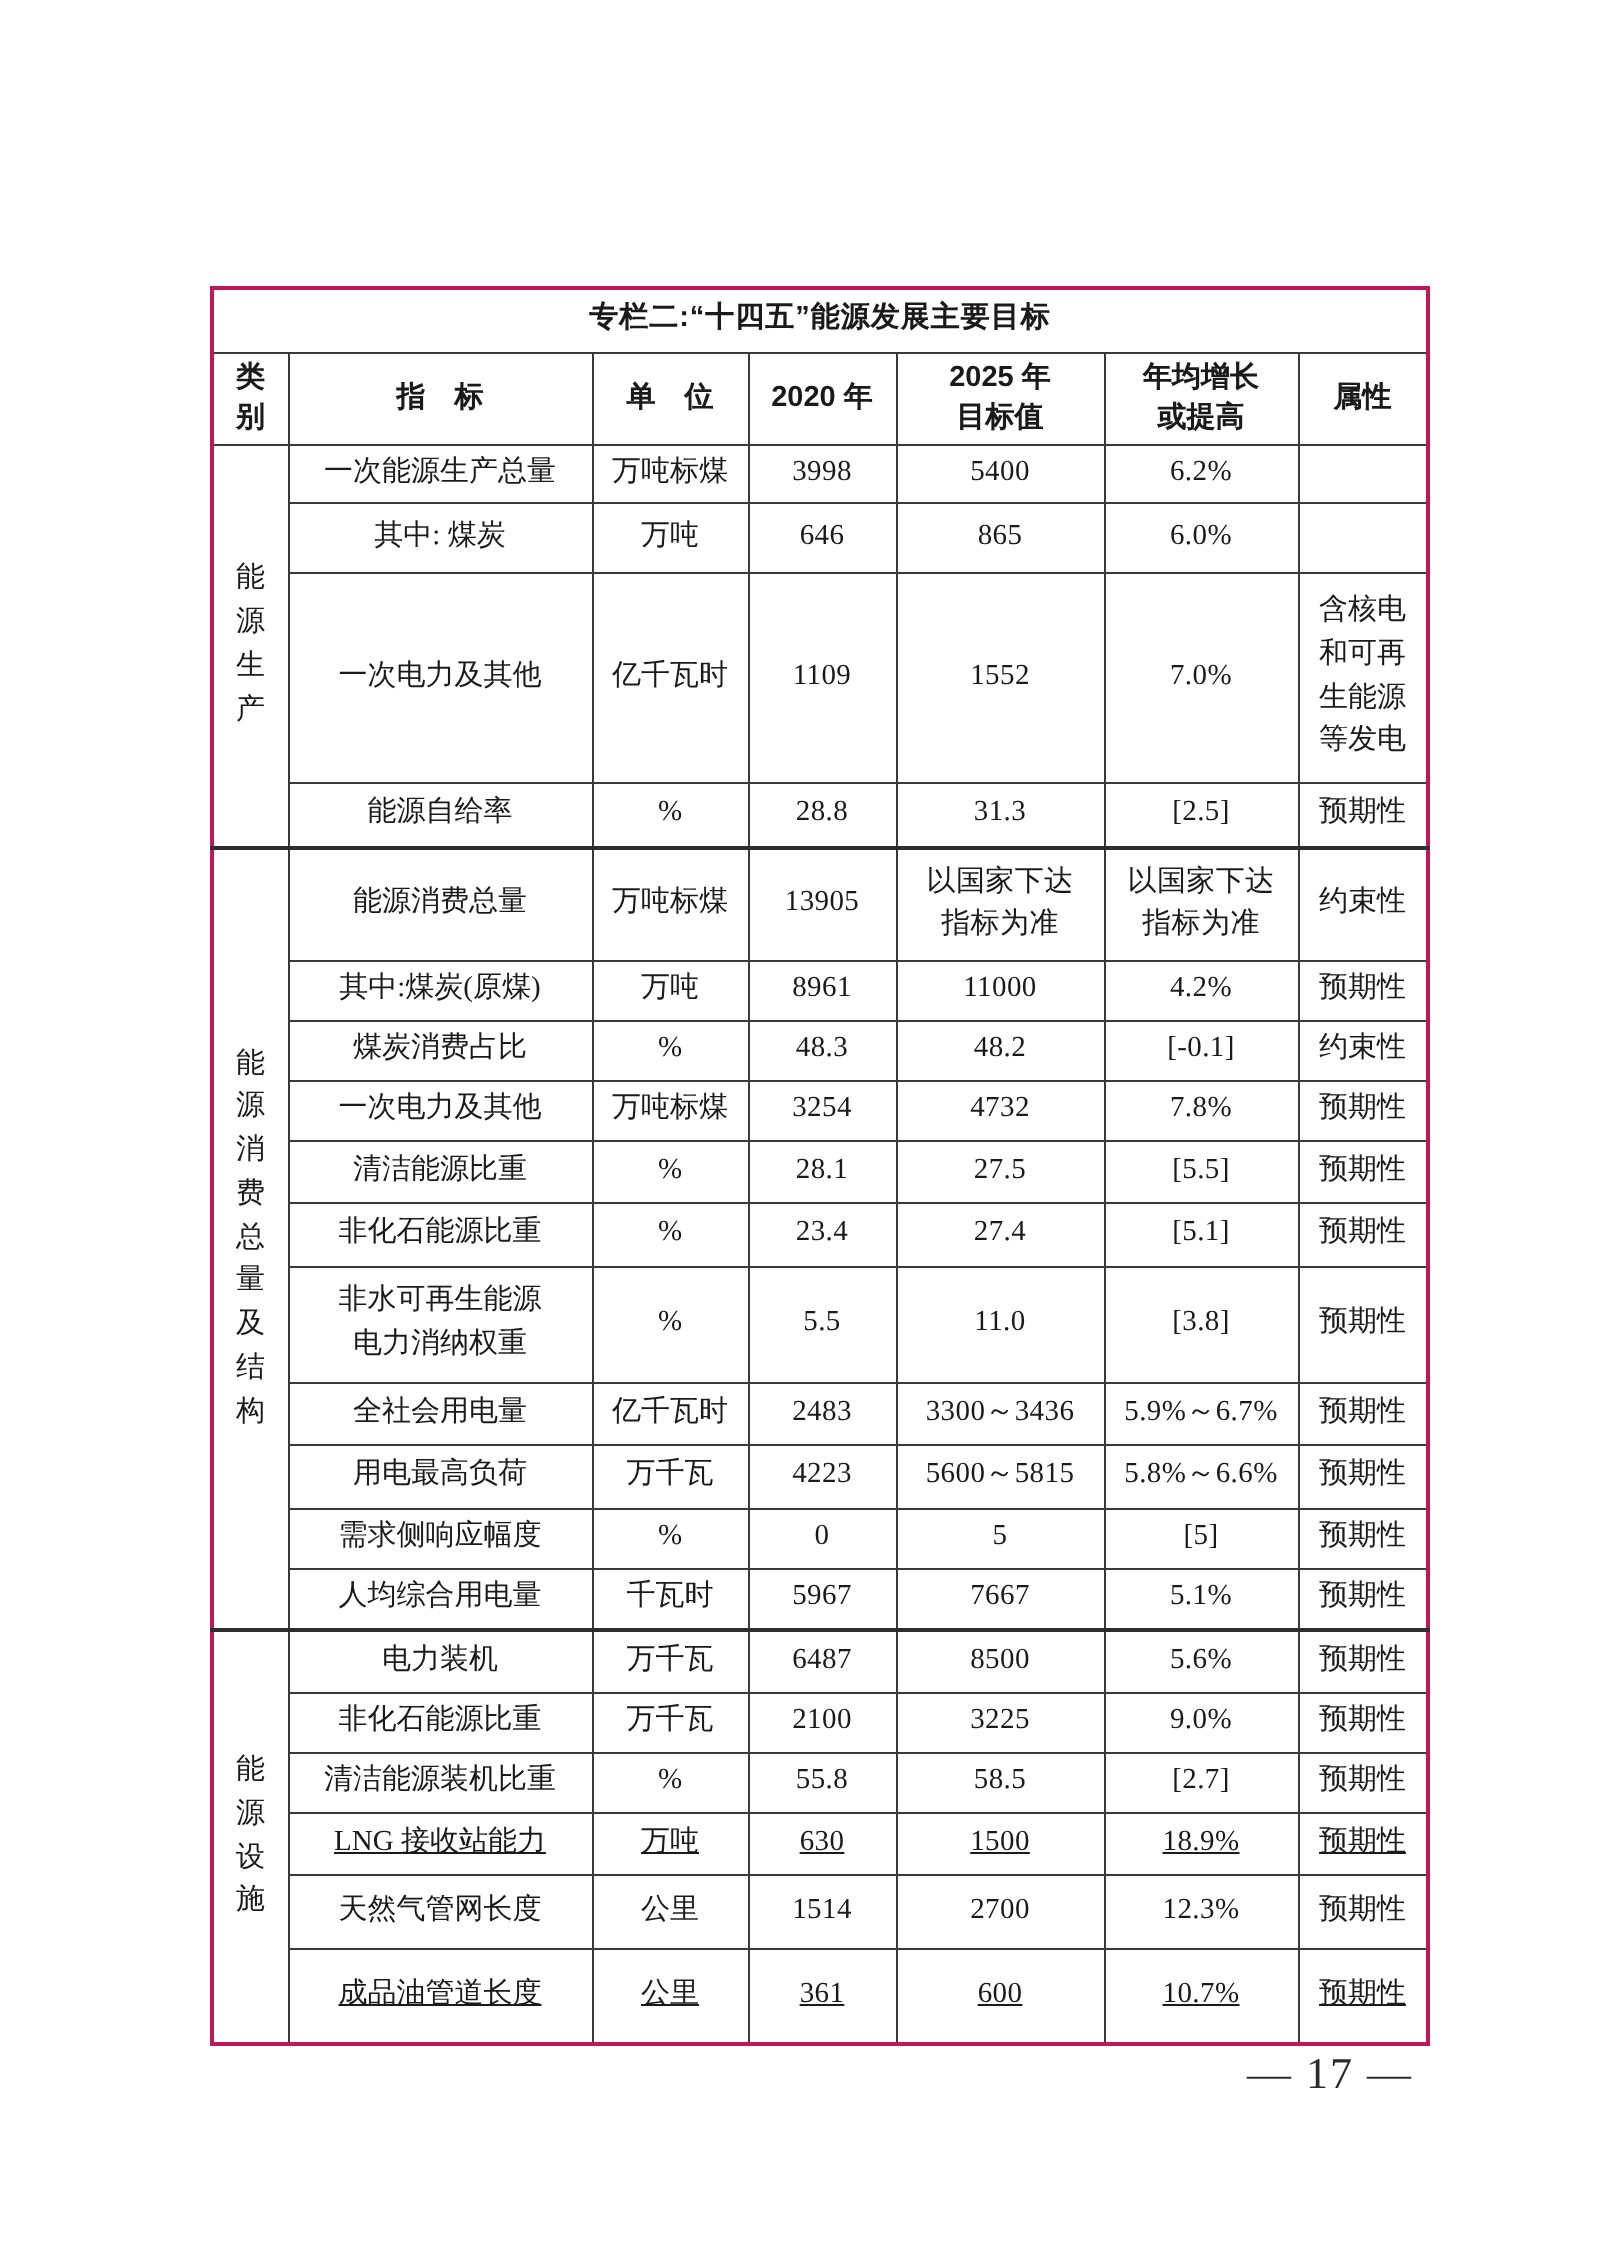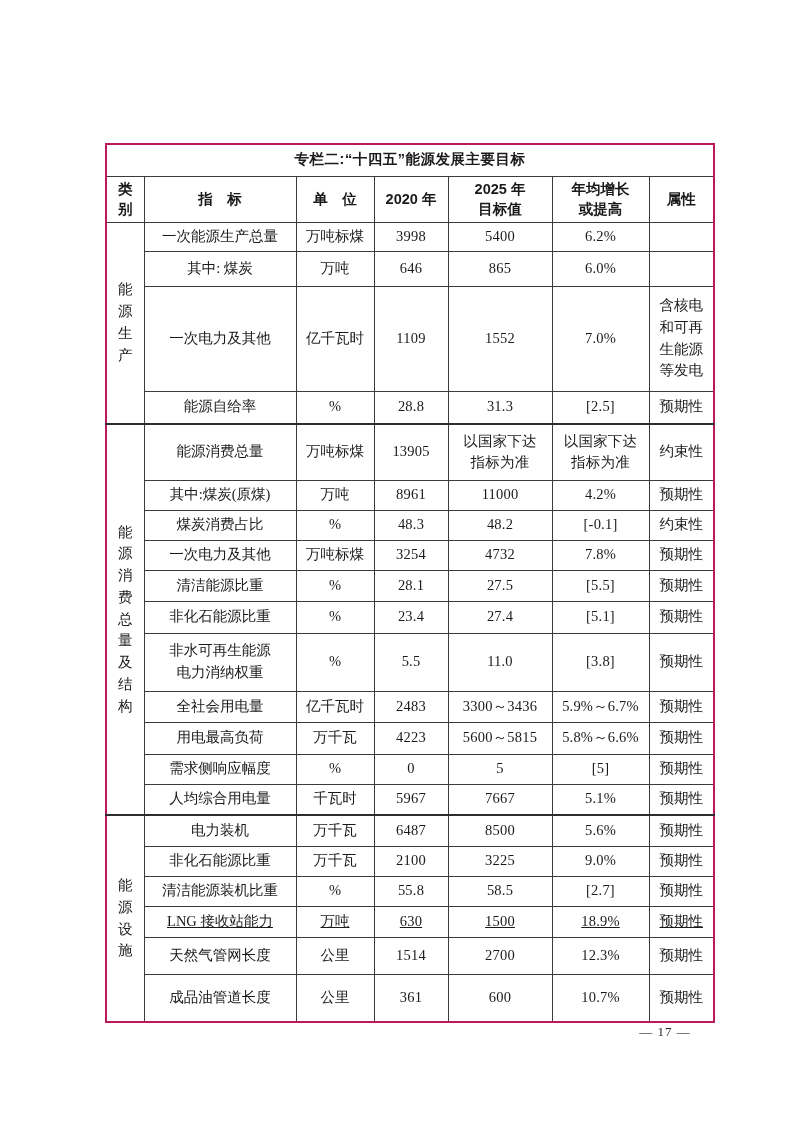--- a/index.html
+++ b/index.html
@@ -53,21 +53,21 @@
   }
   td.num { font-size: 15px; letter-spacing: 0.2px; }
   td.ind { font-size: 14.5px; }
   tr.sec-start td { border-top: 2px solid #2e2e2e; }
   .pageno {
     position: absolute;
     left: 600px;
     top: 1024px;
     width: 130px;
     text-align: center;
-    font-size: 13px;
+    font-size: 22px;
     color: #2b2b2b;
     letter-spacing: 1px;
   }
   col.c0 { width: 38px; }
   col.c1 { width: 152px; }
   col.c2 { width: 78px; }
   col.c3 { width: 74px; }
   col.c4 { width: 104px; }
   col.c5 { width: 97px; }
   col.c6 { width: 65px; }
@@ -278,21 +278,21 @@
           <td>预期性</td>
         </tr>
         <tr style="height: 37px;">
           <td class="ind">天然气管网长度</td>
           <td>公里</td>
           <td class="num">1514</td>
           <td class="num">2700</td>
           <td class="num">12.3%</td>
           <td>预期性</td>
         </tr>
-        <tr style="height: 48px;">
+        <tr style="height: 48px; text-decoration: underline;">
           <td class="ind">成品油管道长度</td>
           <td>公里</td>
           <td class="num">361</td>
           <td class="num">600</td>
           <td class="num">10.7%</td>
           <td>预期性</td>
         </tr>
       </tbody>
   </table>
   <div class="pageno">— 17 —</div>

